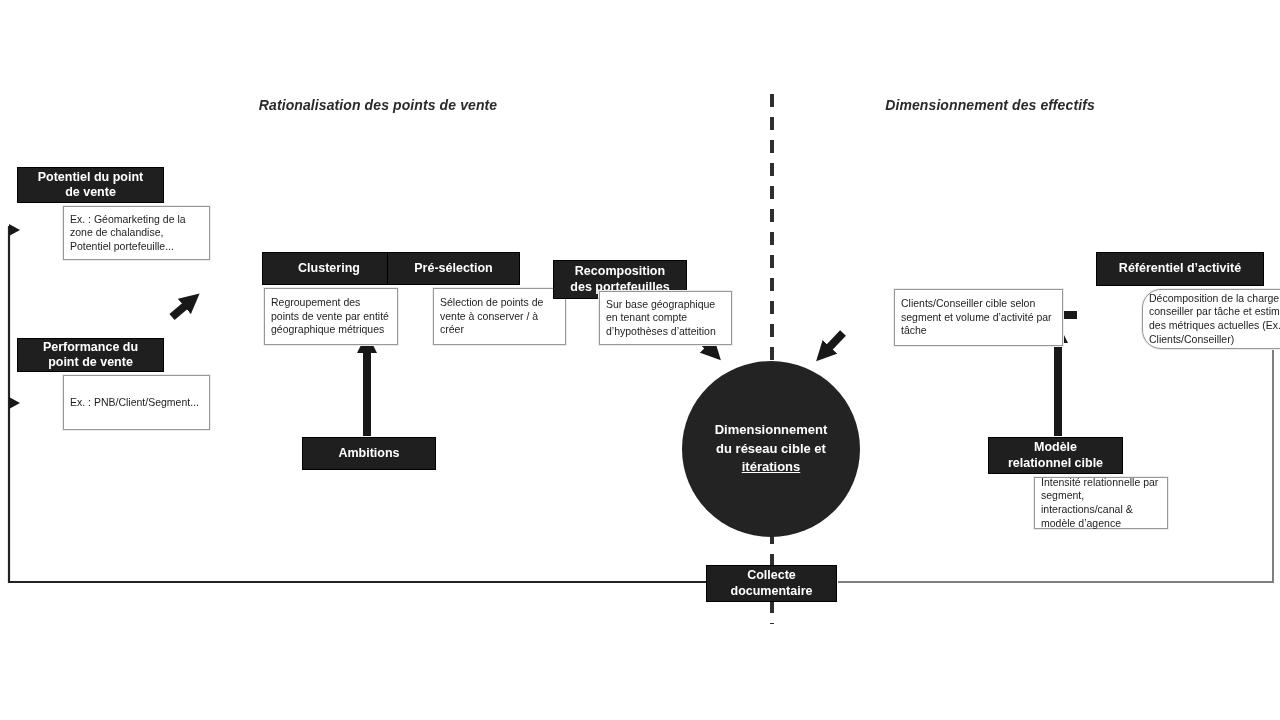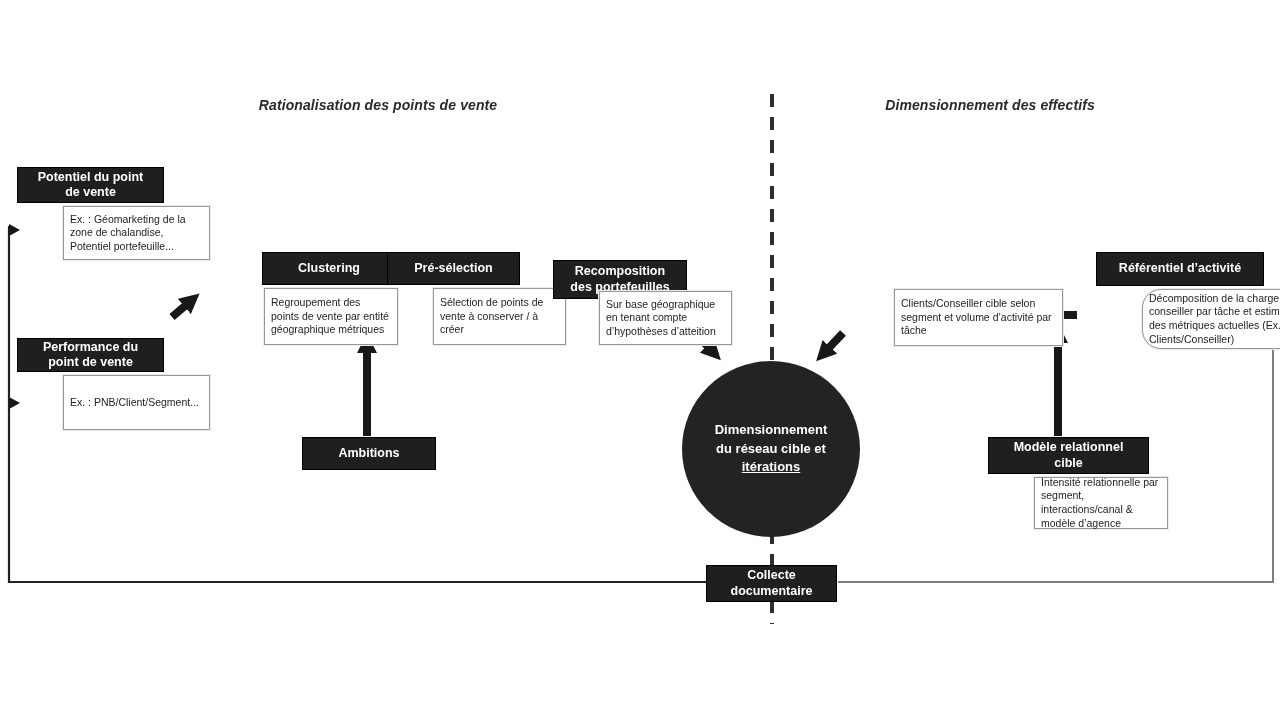--- a/index.html
+++ b/index.html
@@ -85,21 +85,21 @@
   <div class="hdr" style="left:553px;top:249px;width:134px;height:39px;margin-top:11px;">Recomposition des portefeuilles</div>
   <div class="desc" style="left:553px;top:291px;width:133px;height:54px;">Sur base géographique en tenant compte d’hypothèses d’atteition</div>
 
   <div class="hdr" style="left:302px;top:437px;width:134px;height:33px;">Ambitions</div>
 
   <div class="desc" style="left:848px;top:289px;width:169px;height:57px;">Clients/Conseiller cible selon segment et volume d’activité par tâche</div>
 
   <div class="hdr" style="left:1096px;top:252px;width:168px;height:34px;text-align:right;">Référentiel d’activité</div>
   <div class="desc" style="left:1096px;top:289px;width:168px;height:60px;border-radius:19px;">Décomposition de la charge conseiller par tâche et estimation des métriques actuelles (Ex. Clients/Conseiller)</div>
 
-  <div class="hdr" style="left:988px;top:437px;width:161px;height:37px;">Modèle relationnel cible</div>
+  <div class="hdr" style="left:988px;top:437px;width:135px;height:37px;">Modèle relationnel cible</div>
   <div class="desc" style="left:988px;top:477px;width:134px;height:52px;">Intensité relationnelle par segment, interactions/canal &amp; modèle d’agence</div>
 
   <div id="circle">
     <span>Dimensionnement</span>
     <span>du réseau cible et</span>
     <span class="u">itérations</span>
   </div>
 
   <div class="hdr" style="left:706px;top:565px;width:131px;height:37px;">Collecte documentaire</div>
 

